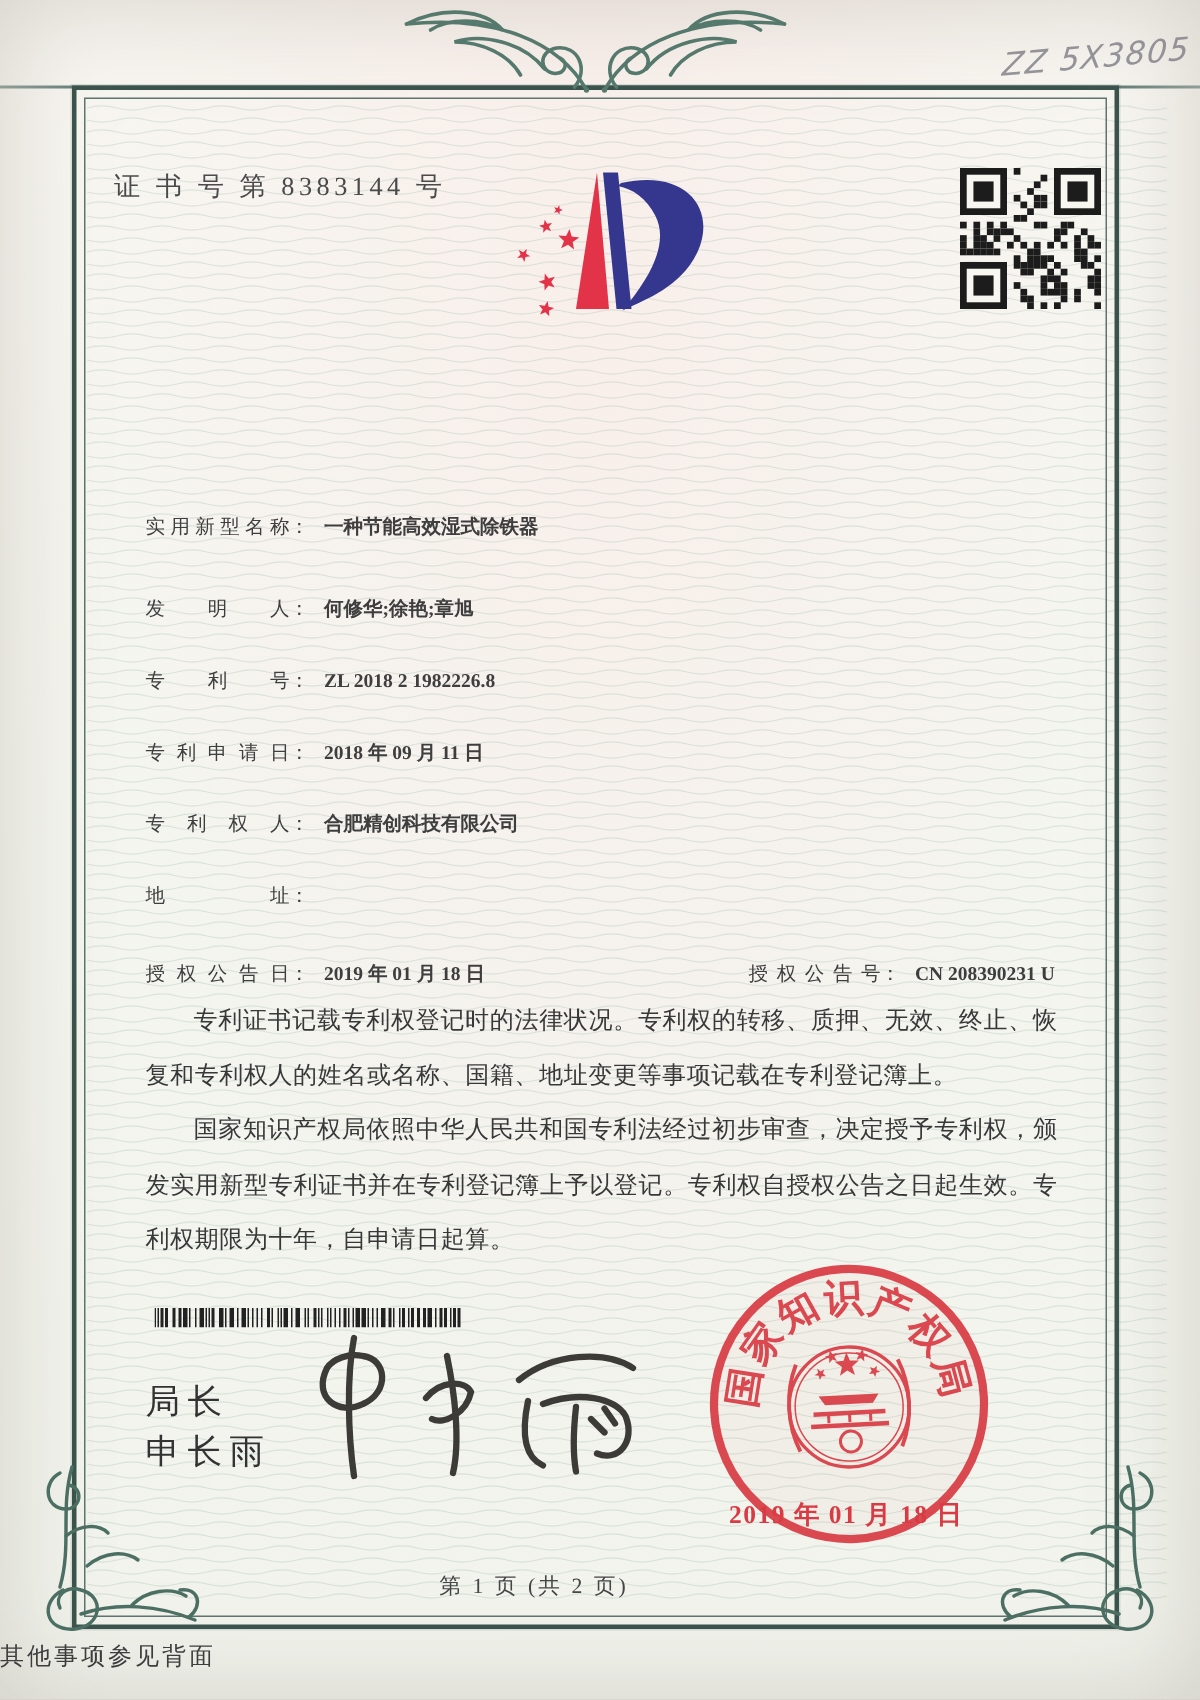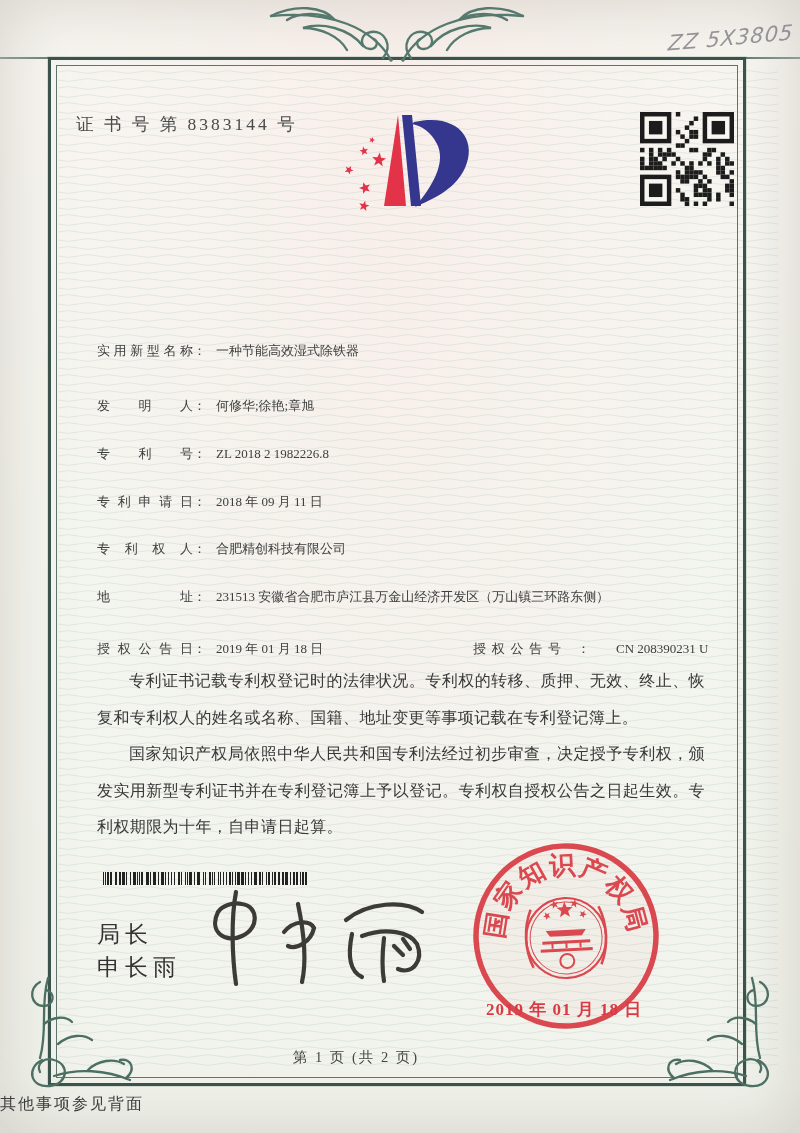--- a/index.html
+++ b/index.html
@@ -25,23 +25,23 @@
   .handwriting{position:absolute;left:668px;top:26px;z-index:4;
     font-family:"DejaVu Sans",sans-serif;font-style:italic;font-size:21px;
     color:#83838a;letter-spacing:1px;transform:rotate(-5deg) skewX(-10deg);opacity:.85;}
   .content{position:absolute;inset:0;z-index:4;color:#3c3c3c;}
   .cert-no{position:absolute;left:76px;top:112px;font-size:17.5px;letter-spacing:3px;color:#4a4a4a;}
   .title{position:absolute;left:48px;top:241px;width:692px;text-align:center;
     font-size:38px;font-weight:bold;letter-spacing:13px;text-indent:13px;color:#242424;}
   .row{position:absolute;left:97px;display:flex;align-items:center;font-size:13px;color:#3e3e3e;line-height:25px;}
   .row .lbl{display:inline-block;width:96px;text-align:justify;text-align-last:justify;white-space:nowrap;}
   .row .colon{margin-right:10px;}
-  .row .val{white-space:nowrap;}
+  .row .val{white-space:nowrap;font-weight:bold;}
   .row .val.wrap{white-space:normal;width:478px;}
-  .grant-right{position:absolute;left:376px;top:0;display:flex;gap:16px;}
+  .grant-right{position:absolute;left:402px;top:0;display:flex;}
   .grant-right .lbl{width:88px;}
   .paras{position:absolute;left:97px;top:663px;width:608px;font-size:16px;
     line-height:36.5px;text-align:justify;color:#383838;letter-spacing:.4px;}
   .paras p{margin:0;text-indent:2em;}
   .barcode{position:absolute;left:103px;top:872px;}
   .signer{position:absolute;left:97px;top:918px;font-size:23px;color:#333;letter-spacing:5px;line-height:33px;}
   .signature{position:absolute;left:198px;top:876px;}
   .seal{position:absolute;left:468px;top:838px;transform:rotate(-3deg);opacity:.92;}
   .seal-date{position:absolute;left:486px;top:998px;font-size:17px;font-weight:bold;
     color:#d93a43;letter-spacing:1px;z-index:5;}
@@ -381,21 +381,20 @@
       <span class="val">2018 年 09 月 11 日</span>
     </div>
     <div class="row" style="top:536px">
       <span class="lbl">专利权人</span>
         <span class="colon">：</span>
       <span class="val">合肥精创科技有限公司</span>
     </div>
     <div class="row" style="top:584px">
       <span class="lbl">地址</span>
         <span class="colon">：</span>
-      <span class="val wrap">231513 安徽省合肥市庐江县万金山经济开发区（万山镇三环路东侧）</span>
     </div>
 
     <div class="row" style="top:636px;width:608px">
       <span class="lbl">授权公告日</span>
         <span class="colon">：</span>
       <span class="val">2019 年 01 月 18 日</span>
       <span class="grant-right">
         <span class="lbl">授权公告号</span>
           <span class="colon">：</span>
         <span class="val">CN 208390231 U</span>

